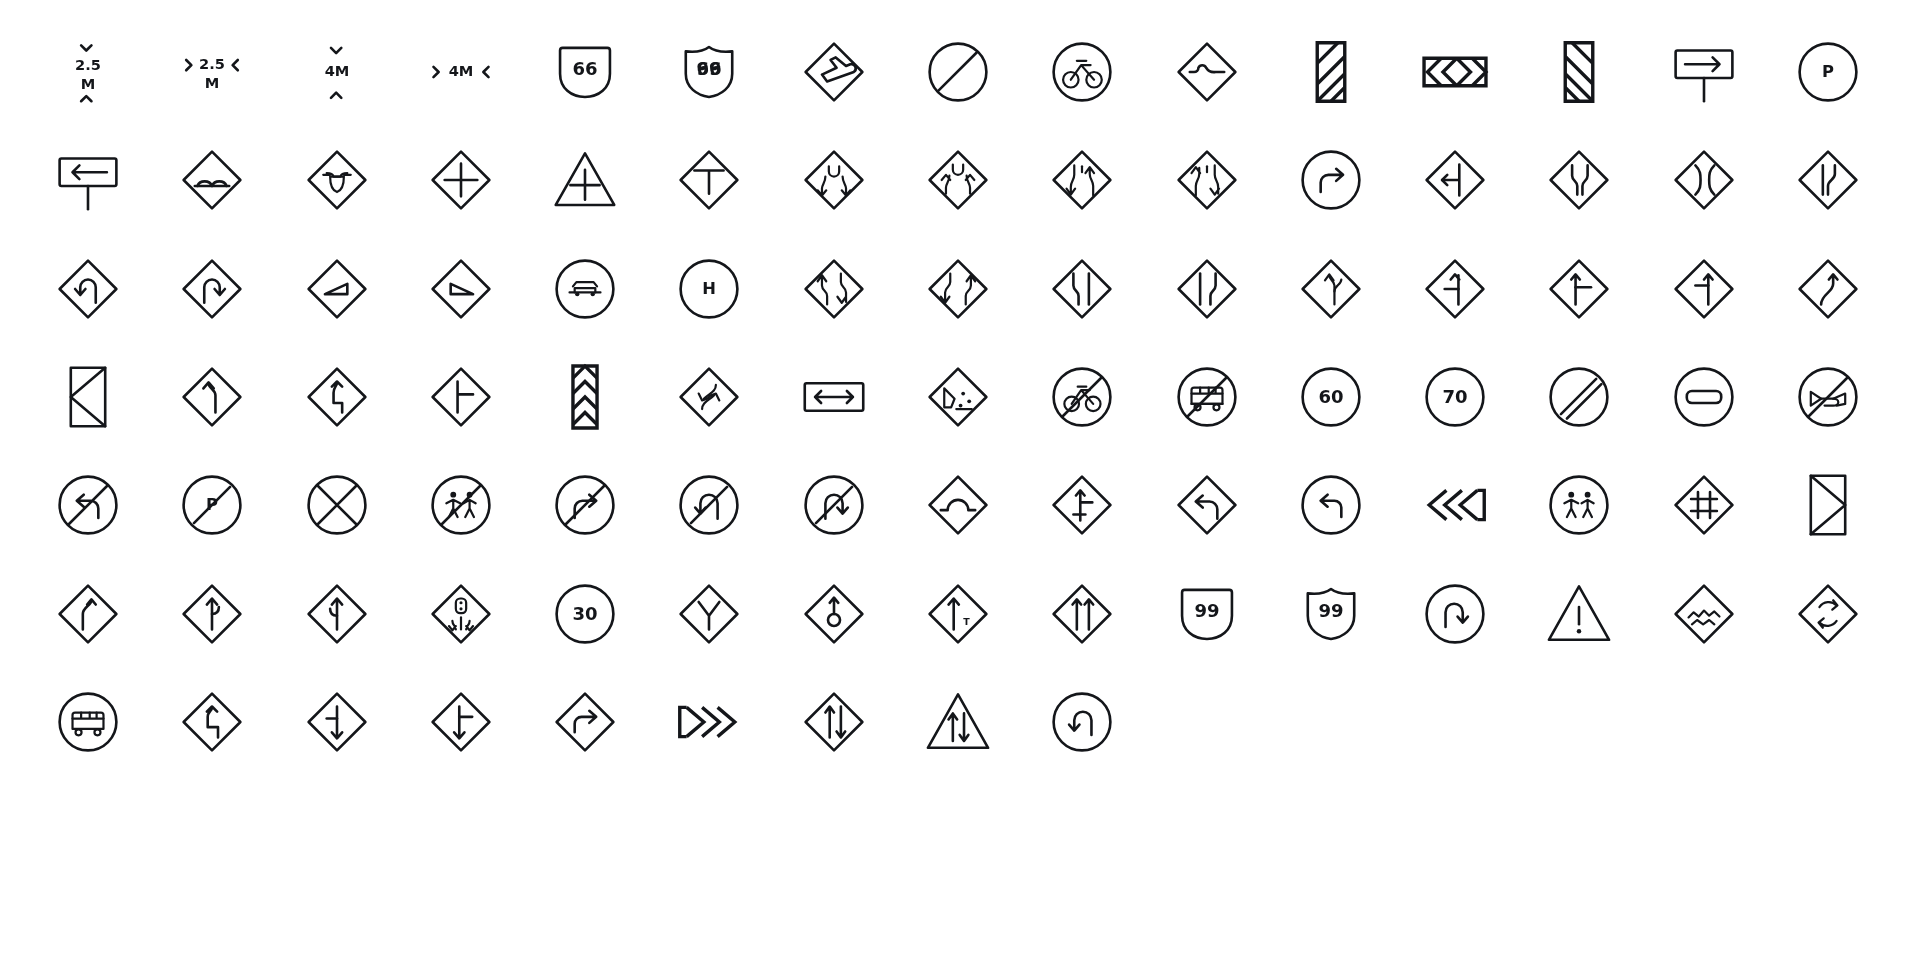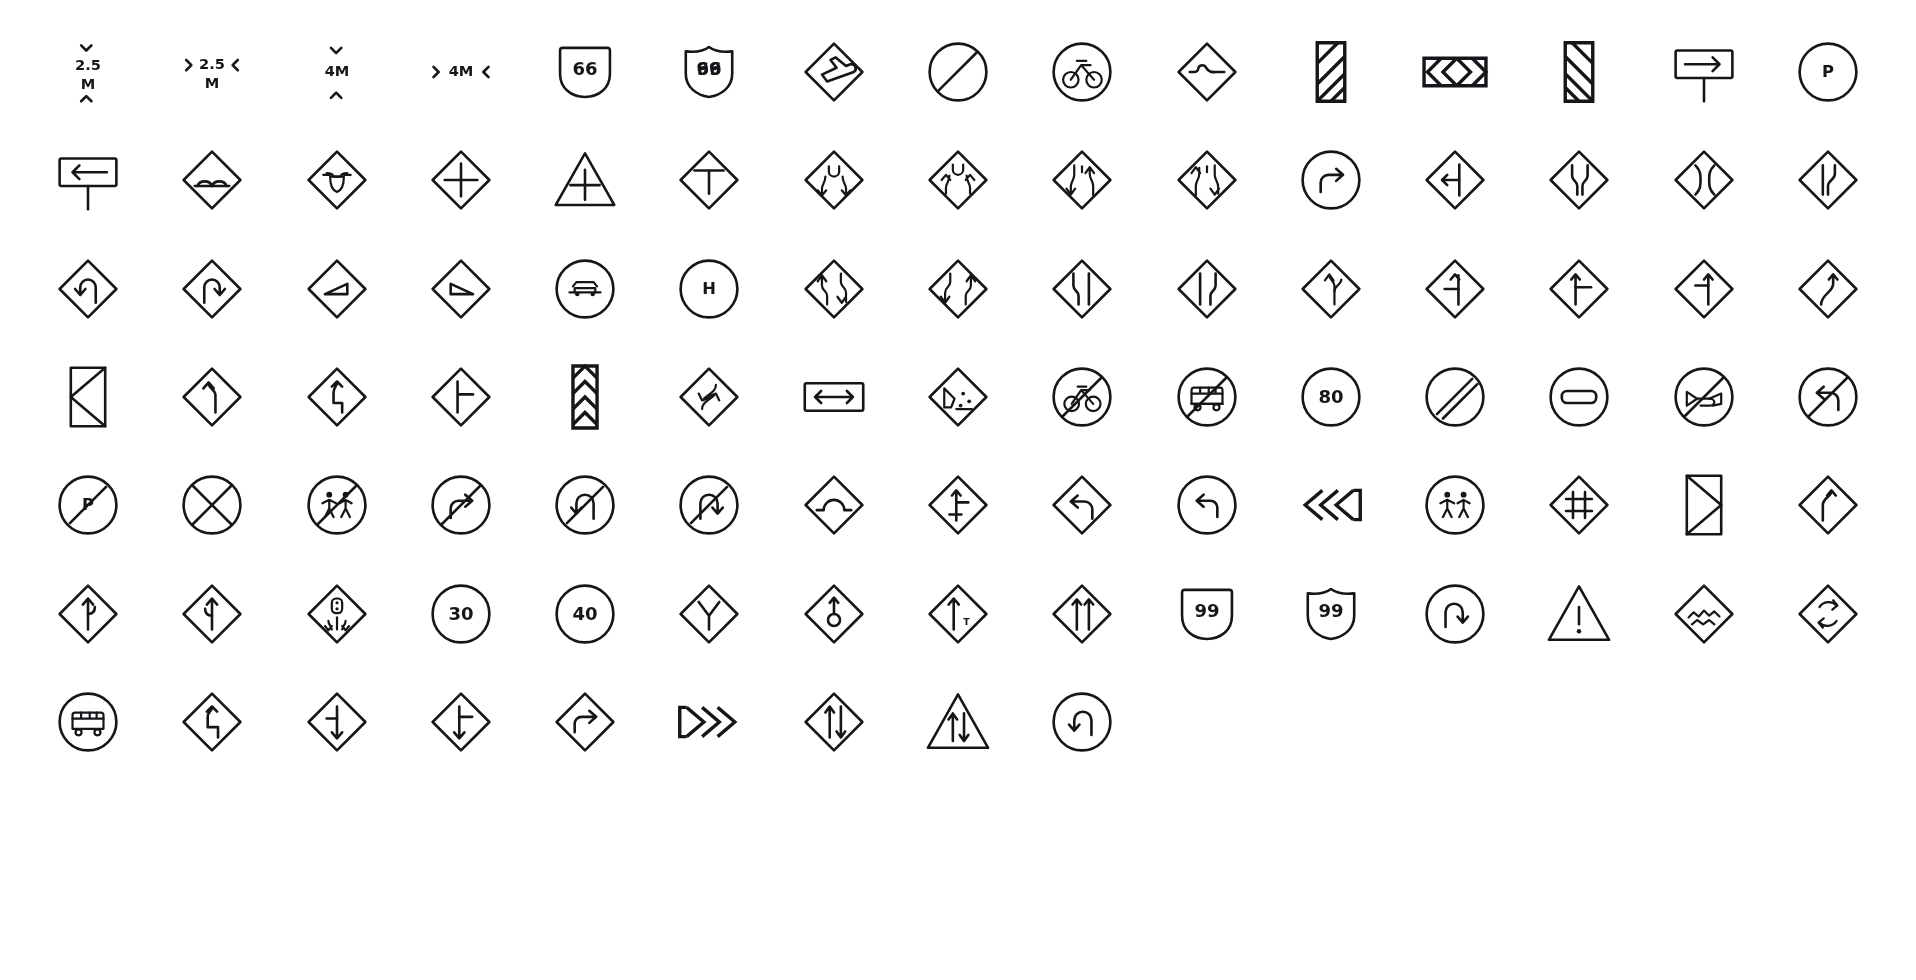--- a/index.html
+++ b/index.html
@@ -512,28 +512,34 @@
       <path class="ln-thin" d="M32 58 v-16 a3 3 0 0 1 3 -3 h30 a3 3 0 0 1 3 3 v16 Z"></path>
       <path class="ln-thin" d="M32 46 H68 M42 39 V46 M52 39 V46 M60 39 V46"></path>
       <path class="ln-thin" d="M32 58 H68"></path>
       <circle class="ln-thin" cx="39" cy="62" r="3.5"></circle>
       <circle class="ln-thin" cx="61" cy="62" r="3.5"></circle>
       <path class="ln" d="M27 73 L73 27"></path>
     </svg>
   </div>
 
 
-
-
-  <div class="cell">
-    <svg viewBox="0 0 100 100">
-      <circle class="ln" cx="50" cy="50" r="33"></circle>
-      <text class="txt txt-lg" x="50" y="51">80</text>
-    </svg>
-  </div>
+  <div class="cell">
+    <svg viewBox="0 0 100 100">
+      <circle class="ln" cx="50" cy="50" r="33"></circle>
+      <text class="txt txt-lg" x="50" y="51">60</text>
+    </svg>
+  </div>
+
+  <div class="cell">
+    <svg viewBox="0 0 100 100">
+      <circle class="ln" cx="50" cy="50" r="33"></circle>
+      <text class="txt txt-lg" x="50" y="51">70</text>
+    </svg>
+  </div>
+
 
 
   <div class="cell">
     <svg viewBox="0 0 100 100">
       <circle class="ln" cx="50" cy="50" r="33"></circle>
       <path class="ln" d="M29 70 L70 29 M36 75 L76 35"></path>
     </svg>
   </div>
 
   <div class="cell">
@@ -707,26 +713,20 @@
   </div>
 
 
   <div class="cell">
     <svg viewBox="0 0 100 100">
       <circle class="ln" cx="50" cy="50" r="33"></circle>
       <text class="txt txt-lg" x="50" y="51">30</text>
     </svg>
   </div>
 
-  <div class="cell">
-    <svg viewBox="0 0 100 100">
-      <circle class="ln" cx="50" cy="50" r="33"></circle>
-      <text class="txt txt-lg" x="50" y="51">40</text>
-    </svg>
-  </div>
 
   <div class="cell">
     <svg viewBox="0 0 100 100">
       <path class="ln" d="M50 17 L83 50 L50 83 L17 50 Z"></path>
       <path class="ln" d="M50 68 V52 L38 36 M50 52 L62 36"></path>
     </svg>
   </div>
 
   <div class="cell">
     <svg viewBox="0 0 100 100">

